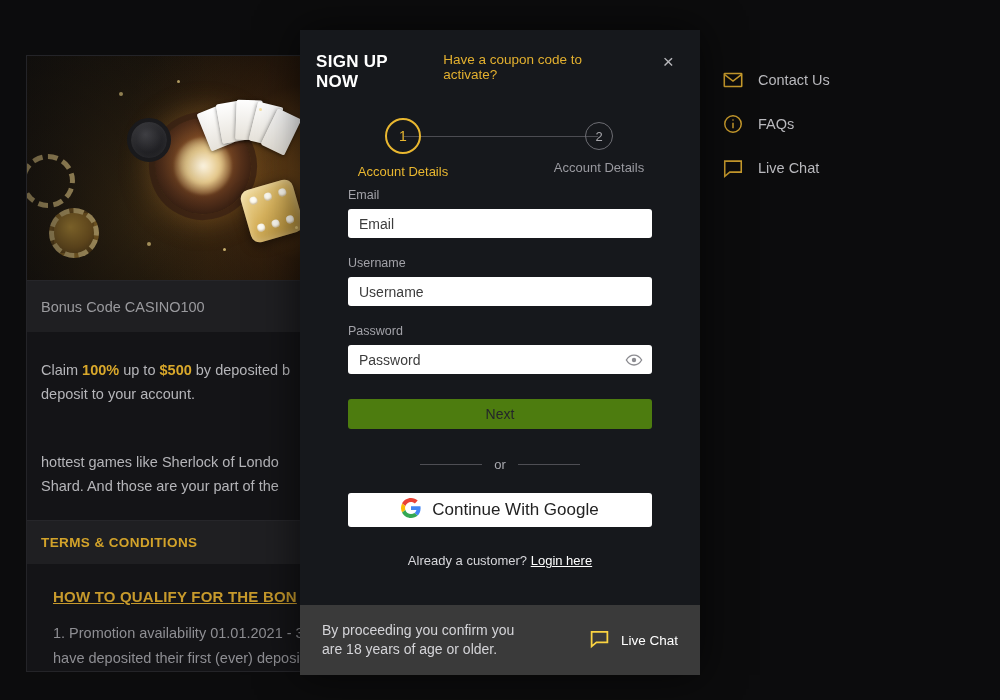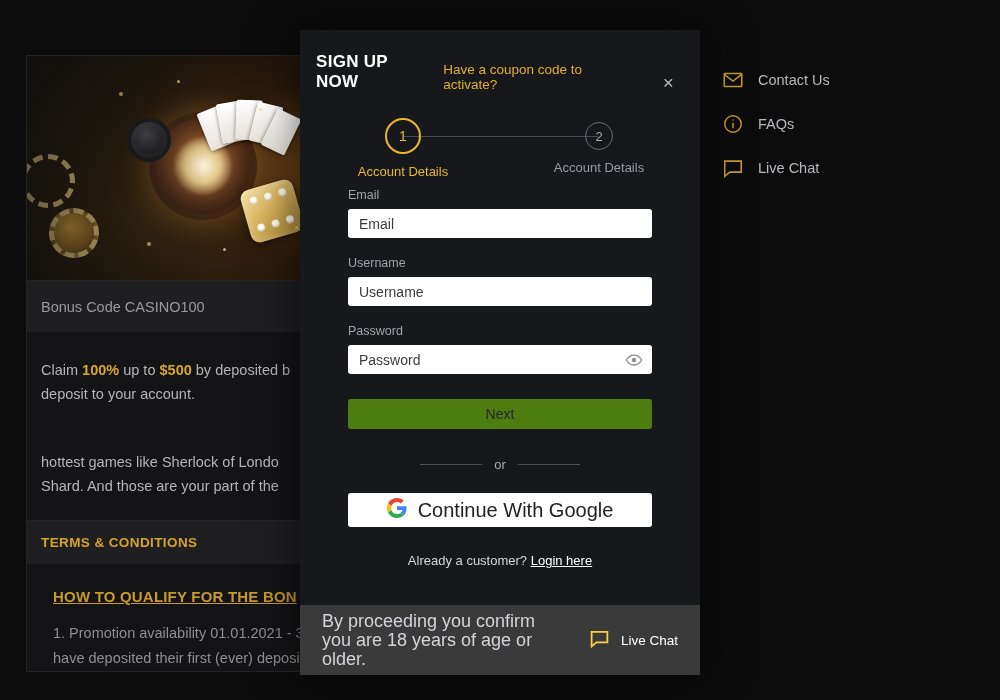--- a/index.html
+++ b/index.html
@@ -185,21 +185,21 @@
     position: absolute;
     left: 300px; top: 30px;
     width: 400px; height: 645px;
     background: #16181c;
     display: flex; flex-direction: column;
     box-shadow: 0 0 40px rgba(0,0,0,0.65);
     overflow: hidden;
   }
 
   .modal-head {
-    display: flex; align-items: flex-end;
+    display: flex; align-items: flex-start;
     padding: 22px 20px 0 16px;
     gap: 10px;
   }
   .modal-title {
     color: #ffffff; font-size: 17px; font-weight: bold; letter-spacing: .3px;
   }
   .coupon-link {
     margin-left: auto;
     color: #e3b02f; font-size: 13.5px; cursor: pointer;
   }
@@ -266,37 +266,37 @@
   .or-line { width: 62px; height: 1px; background: #4e4e54; }
   .or-text { color: #a9a9af; font-size: 13px; }
 
   .google-btn {
     margin: 21px 48px 0 48px;
     height: 34px;
     background: #ffffff; border-radius: 3px;
     display: flex; align-items: center; justify-content: center; gap: 11px;
     cursor: pointer;
   }
-  .google-btn span { color: #222; font-size: 20px; }
+  .google-btn span { color: #222; font-size: 17px; }
 
   .already-row {
     margin-top: 26px; text-align: center;
     color: #d6d6da; font-size: 13px;
   }
   .already-row a { color: #ffffff; text-decoration: underline; cursor: pointer; }
 
   .modal-footer {
     margin-top: auto;
     background: #3a3a3a;
     height: 70px;
     display: flex; align-items: center;
     padding: 0 22px 0 22px;
     gap: 10px;
   }
-  .age-text { color: #d4d4d8; font-size: 18px; line-height: 19px; max-width: 215px; }
+  .age-text { color: #d4d4d8; font-size: 14px; line-height: 19px; max-width: 215px; }
   .footer-chat {
     margin-left: auto; display: flex; align-items: center; gap: 11px; cursor: pointer;
   }
   .footer-chat span { color: #ffffff; font-size: 13.5px; }
 </style>
 </head>
 <body>
 
 <div id="root">
 

